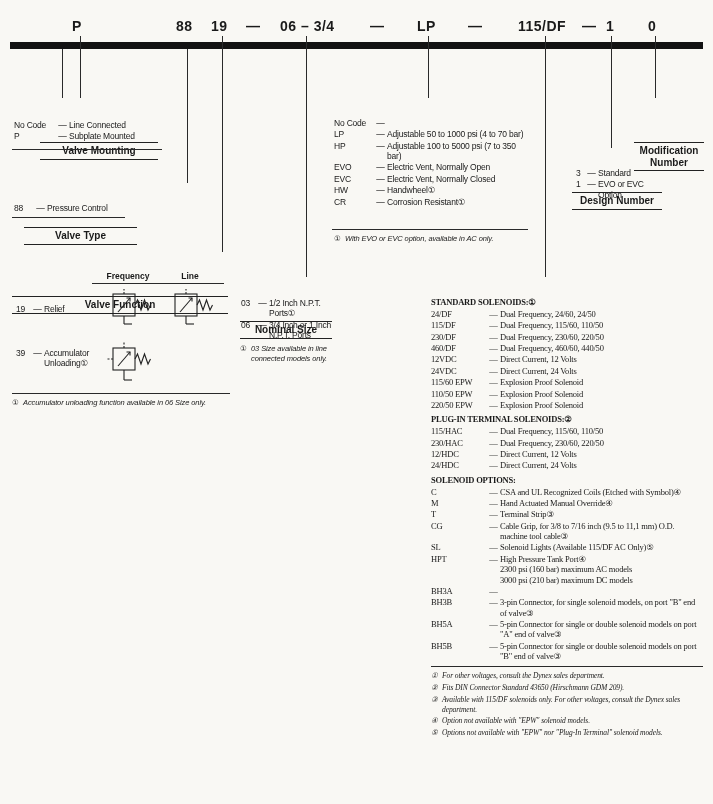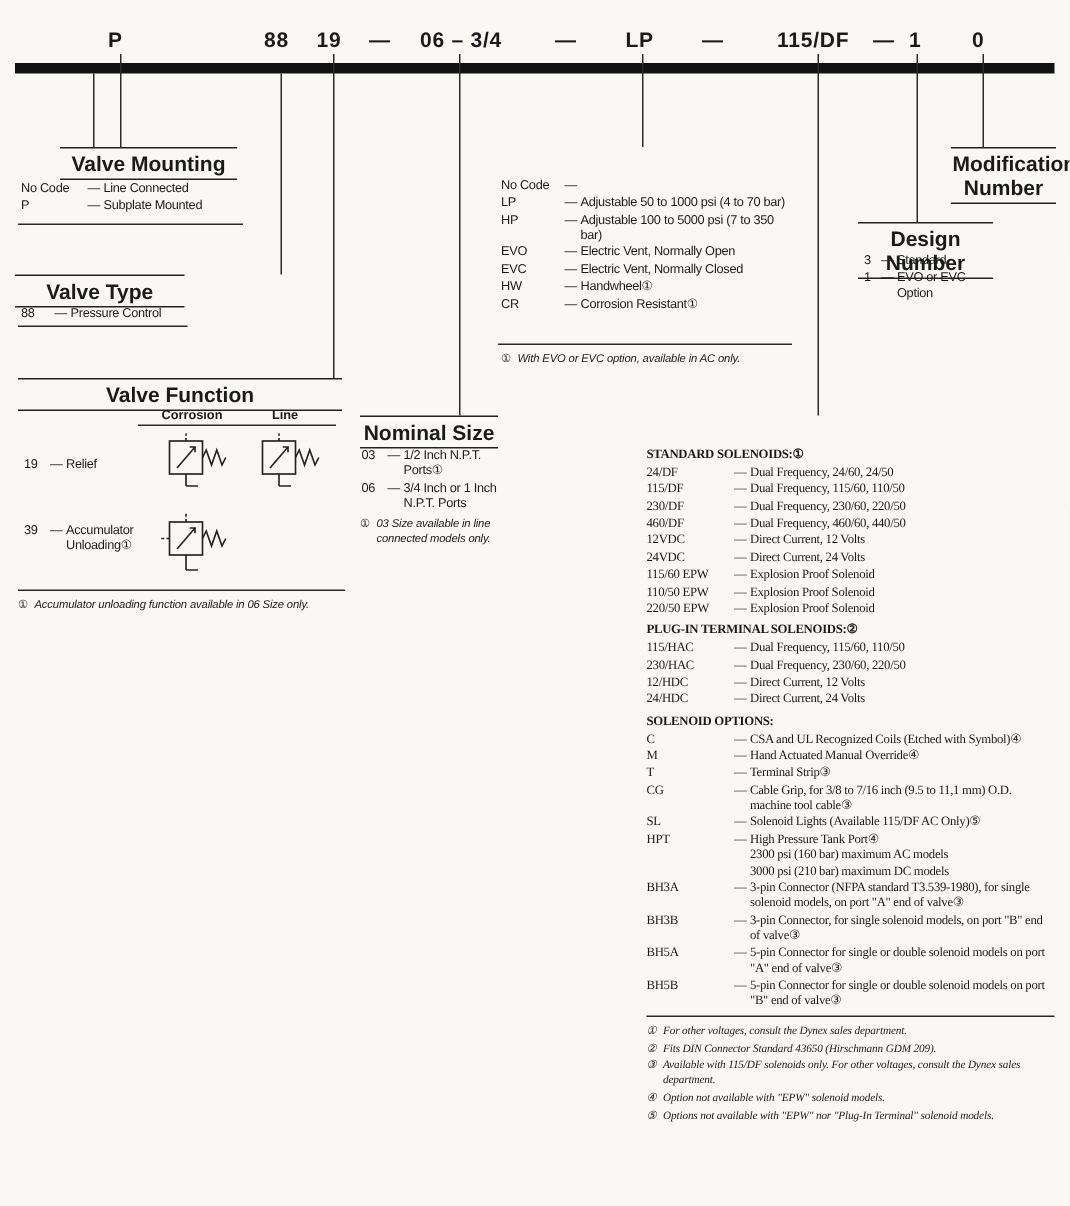--- a/index.html
+++ b/index.html
@@ -15,22 +15,23 @@
   }
   .seg {
     position:absolute; top:18px; font-weight:bold; font-size:14px;
     letter-spacing:.5px; white-space:nowrap;
   }
   .thick-bar { position:absolute; left:10px; top:42px; width:693px; height:7px; background:#121212; }
   .vline { position:absolute; width:1px; background:#2a2a2a; }
   .hrule { position:absolute; height:1px; background:#2a2a2a; }
   .sec-header {
     position:absolute; border-top:1px solid #222; border-bottom:1px solid #222;
-    font-weight:bold; font-size:14px; line-height:1.15; text-align:center;
+    font-weight:bold; font-size:10px; line-height:1.15; text-align:center;
     padding:2px 1px;
+    margin-top:44px;
   }
   .rows { position:absolute; font-size:8.5px; line-height:1.22; letter-spacing:-.2px; }
   .row { display:flex; margin-bottom:1px; }
   .row .code { flex:none; white-space:nowrap; }
   .row .dash { flex:none; width:13px; text-align:center; }
   .row .desc { flex:1; white-space:pre-line; }
   .vm .code { width:42px; }
   .vt .code { width:20px; }
   .ns .code { width:15px; }
   .opt .code { width:40px; }
@@ -93,33 +94,33 @@
       </div>
 
       <div class="row">
         <span class="code">P</span>
         <span class="dash">—</span>
         <span class="desc">Subplate Mounted</span>
       </div>
     </div>
   <div class="hrule" style="left:12px;top:149px;width:150px"></div>
 
-  <div class="sec-header" style="left:10px;top:183px;width:113px">Valve Type</div>
+  <div class="sec-header" style="left:24px;top:183px;width:113px">Valve Type</div>
   <div class="rows vt" style="left:14px;top:203px;width:130px">
 
       <div class="row">
         <span class="code">88</span>
         <span class="dash">—</span>
         <span class="desc">Pressure Control</span>
       </div>
     </div>
   <div class="hrule" style="left:12px;top:217px;width:113px"></div>
 
   <div class="sec-header" style="left:12px;top:252px;width:216px">Valve Function</div>
-  <div class="vf-col" style="left:98px;top:271px;width:60px">Corrosion</div>
+  <div class="vf-col" style="left:98px;top:271px;width:60px">Frequency</div>
   <div class="vf-col" style="left:166px;top:271px;width:48px">Line</div>
   <div class="hrule" style="left:92px;top:283px;width:132px"></div>
 
   <div class="vf-row" style="left:16px;top:304px;width:84px">
     <span class="code">19</span>
     <span class="dash">—</span>
     <span class="desc">Relief</span>
   </div>
   <div class="vf-row" style="left:16px;top:348px;width:84px">
     <span class="code">39</span>
@@ -389,21 +390,20 @@
           <span class="code">HPT</span>
           <span class="dash">—</span>
           <span class="desc">High Pressure Tank Port④
 2300 psi (160 bar) maximum AC models
 3000 psi (210 bar) maximum DC models</span>
         </div>
 
         <div class="row">
           <span class="code">BH3A</span>
           <span class="dash">—</span>
-          <span class="desc">3-pin Connector (NFPA standard T3.539-1980), for single solenoid models, on port "A" end of valve③</span>
         </div>
 
         <div class="row">
           <span class="code">BH3B</span>
           <span class="dash">—</span>
           <span class="desc">3-pin Connector, for single solenoid models, on port "B" end of valve③</span>
         </div>
 
         <div class="row">
           <span class="code">BH5A</span>

